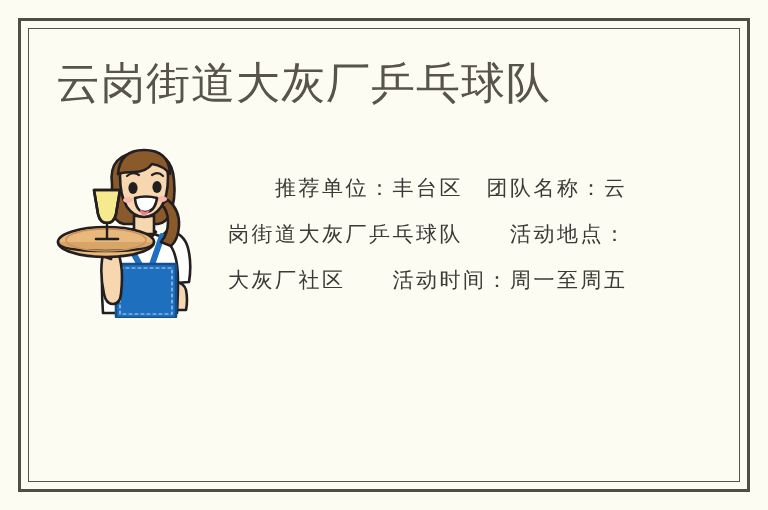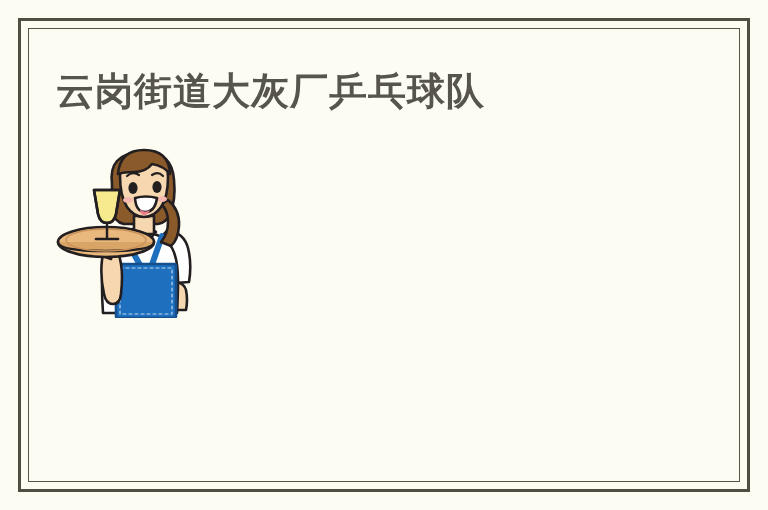--- a/index.html
+++ b/index.html
@@ -38,27 +38,26 @@
     height: 454px;
     border: 1px solid #55554a;
     box-sizing: border-box;
     pointer-events: none;
   }
   
   #title {
     position: absolute;
     left: 56px;
     top: 60px;
-    font-size: 38px;
+    font-size: 44px;
     line-height: 46px;
     letter-spacing: 1px;
     color: #56544b;
-    font-weight: 700;
+    font-weight: 400;
     white-space: nowrap;
-    margin-top: 8px;
   }
   
   #illustration {
     position: absolute;
     left: 52px;
     top: 138px;
     width: 160px;
     height: 180px;
   }
   #illustration svg {
@@ -139,14 +138,15 @@
 
         <path d="M42 52 l26 0 l-4 24 q-2 9 -9 9 q-7 0 -9 -9 z" fill="#f7e98e"></path>
         <path d="M42 52 l26 0 l-4 24 q-2 9 -9 9 q-7 0 -9 -9 z" fill="none"></path>
         <path d="M55 85 l0 15" stroke-width="2.4"></path>
         <path d="M44 101 l22 0" stroke-width="2.6"></path>
 
       </g>
     </svg>
   </div>
 
+  <div id="bodytext">　　推荐单位：丰台区　团队名称：云岗街道大灰厂乒乓球队　　活动地点：大灰厂社区　　活动时间：周一至周五</div>
 
 </div>
 
 </body></html>

